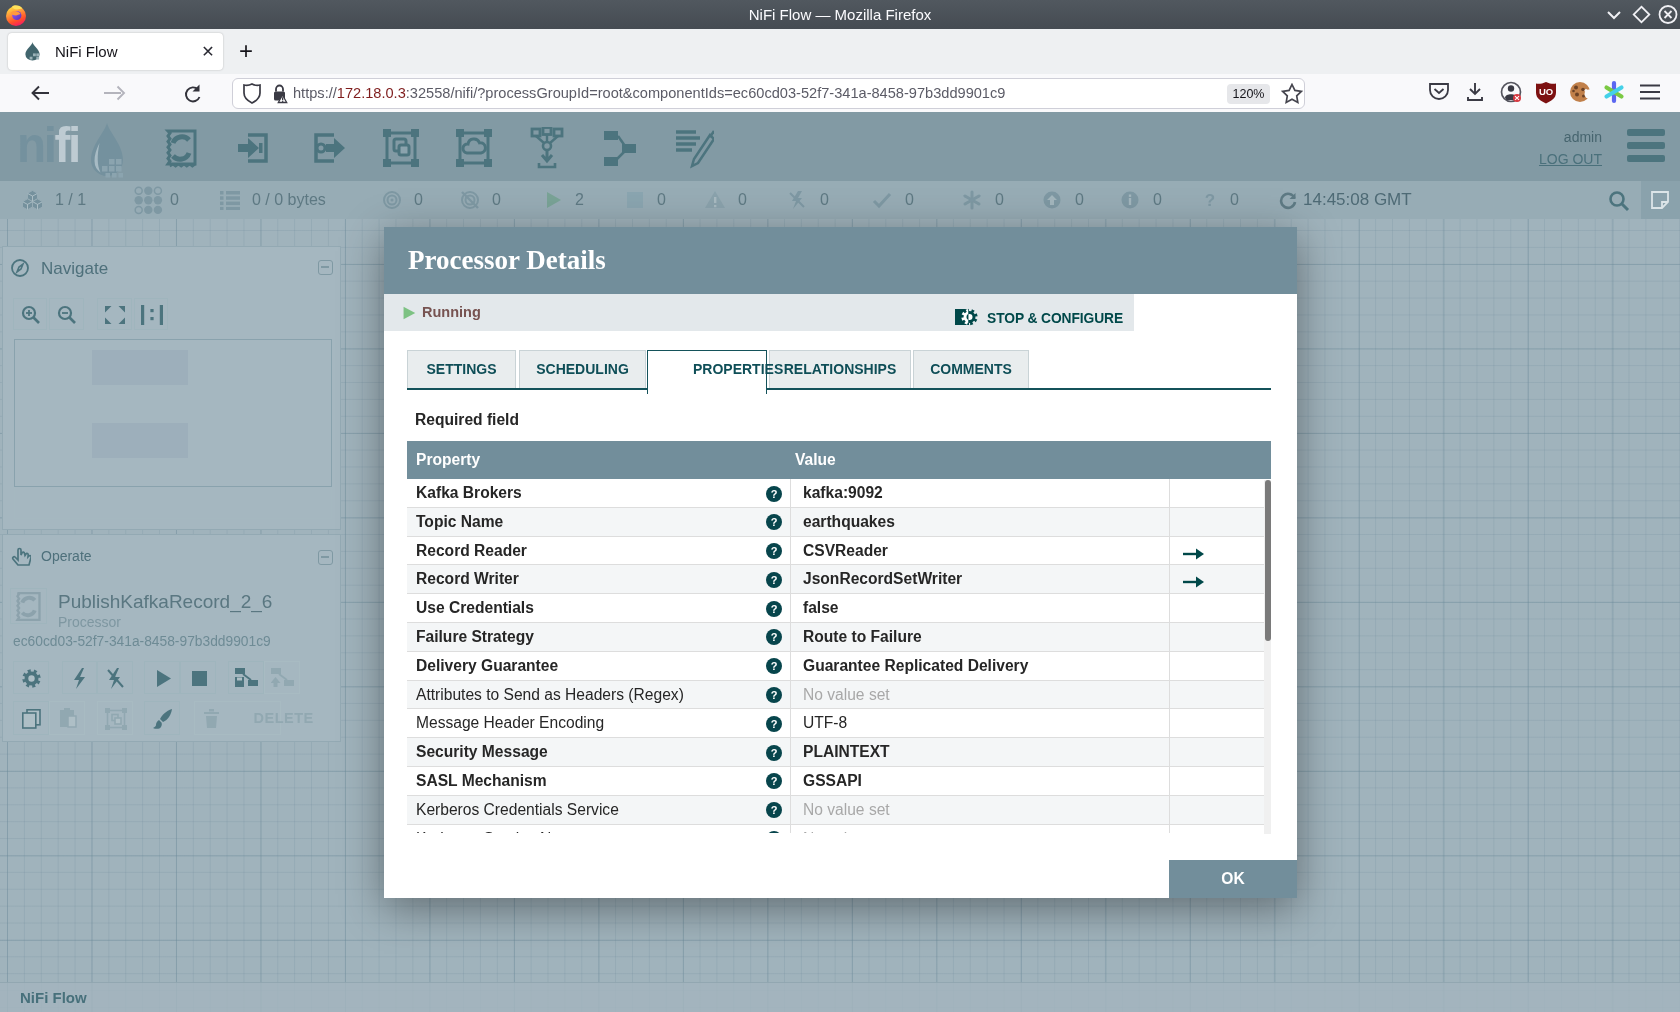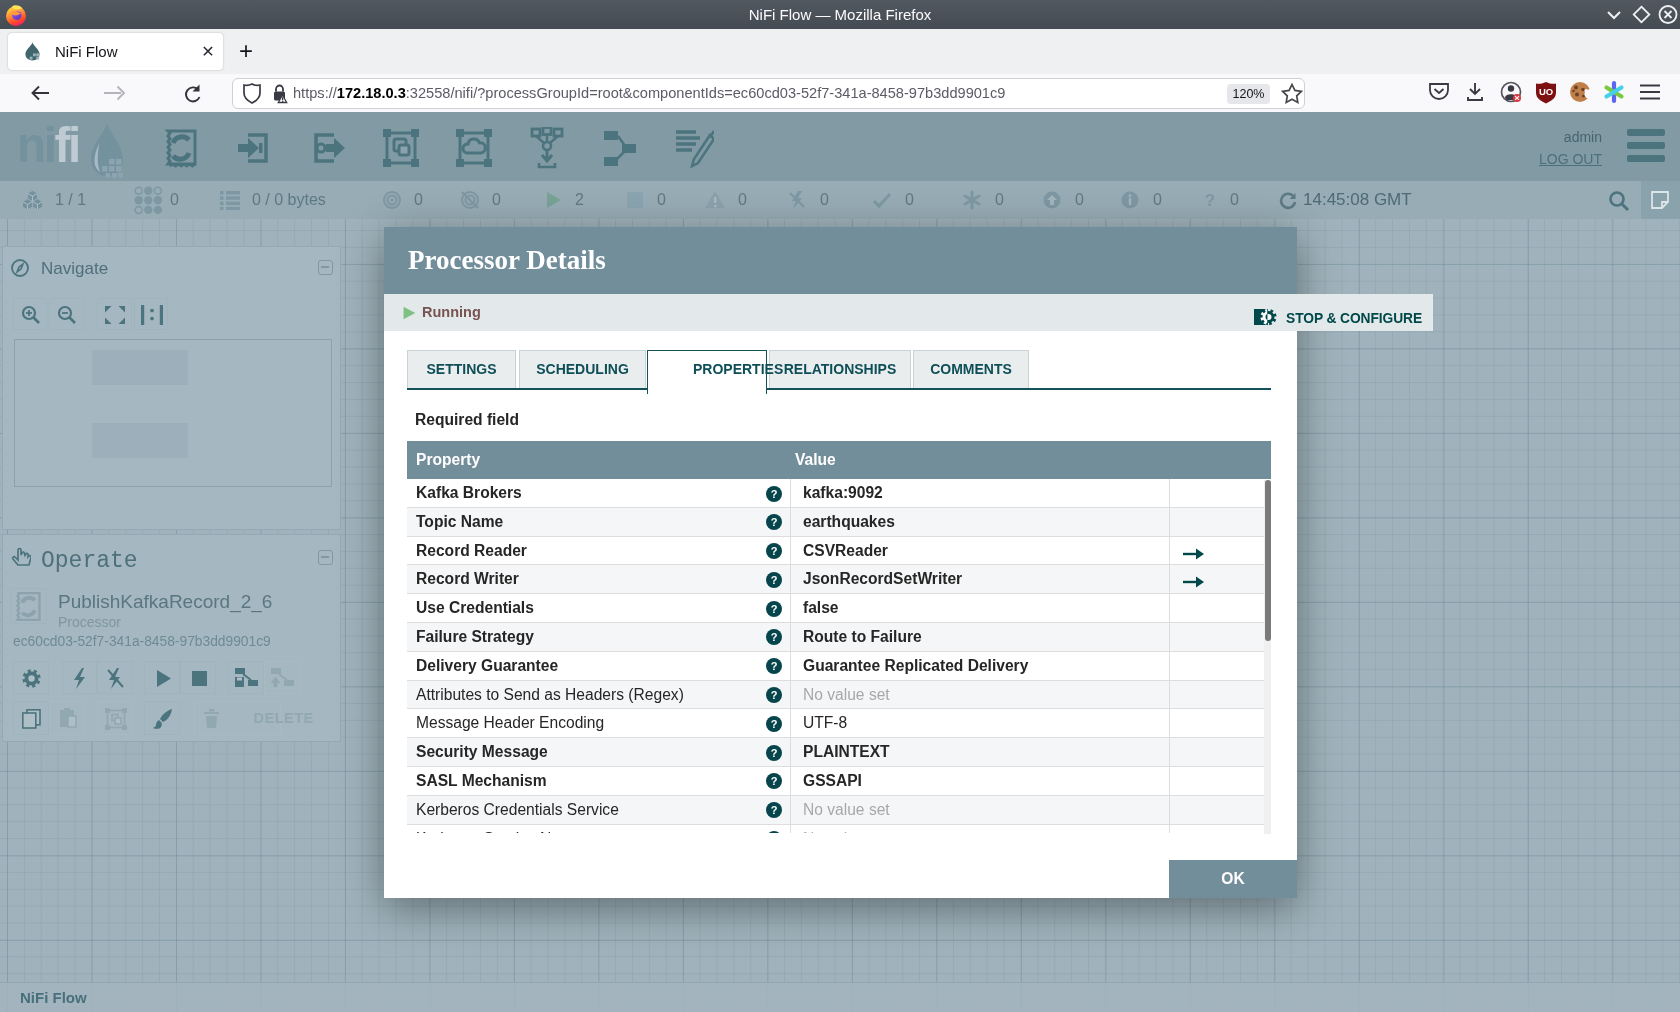--- a/index.html
+++ b/index.html
@@ -11,21 +11,21 @@
 #titlebar { left:0; top:0; width:1680px; height:29px; background:linear-gradient(#51585F,#454B52); }
 #titletext { width:100%; text-align:center; color:#FBFBFE; font-size:15px; line-height:29px; }
 #tabstrip { left:0; top:29px; width:1680px; height:45px; background:#EEF0F2; }
 #tab { left:8px; top:4px; width:215px; height:37px; background:#FFFFFF; border-radius:4px; box-shadow:0 0 2px rgba(0,0,0,0.25); }
 #tabtitle { left:47px; top:0; line-height:37px; font-size:15px; color:#15141A; }
 #tabclose { left:190px; top:9px; width:20px; height:20px; color:#2A2A33; font-size:16px; font-weight:normal; text-align:center; line-height:20px; }
 #newtab { left:234px; top:11px; width:24px; height:24px; color:#15141A; font-size:24px; line-height:22px; text-align:center; font-weight:400; }
 #urlrow { left:0; top:74px; width:1680px; height:38px; background:#F9F9FB; }
 #urlbox { left:232px; top:4px; width:1073px; height:31px; background:#FFFFFF; border:1px solid #CFCFD8; border-radius:6px; }
 #urltext { left:60px; top:0; line-height:29px; font-size:14.6px; color:#5B5B66; white-space:nowrap; }
-#urltext b { color:#000000; font-weight:bold; }
+#urltext b { color:#7f1d1d; font-weight:normal; }
 #zoombadge { left:994px; top:5px; width:43px; height:20px; background:#E6E7EA; border-radius:4px; color:#15141A; font-size:12.5px; text-align:center; line-height:20px; }
 
 #nfheader { left:0; top:112px; width:1680px; height:69px; background:#829AA4; }
 #nflogo { left:17px; top:9px; font-size:50px; font-weight:bold; letter-spacing:-2.5px; color:#74919E; line-height:48px; transform:scaleX(0.95); transform-origin:left;}
 #nflogo .fi { color:#BECBD2; }
 #admin { right:78px; top:17px; font-size:14px; color:#47656F; text-align:right; }
 #logout { right:78px; top:39px; font-size:14px; color:#4A707B; text-decoration:underline; text-align:right; }
 
 #nfstatus { left:0; top:181px; width:1680px; height:38px; background:#97ACB5; }
 .stxt { font-size:16px; color:#5E7983; line-height:38px; position:absolute; top:0; }
@@ -38,21 +38,21 @@
 
 .panel { background:#A5B7C0; border:1px solid #93A9B3; }
 #navigate { left:2px; top:246px; width:339px; height:284px; }
 #operate { left:2px; top:534px; width:339px; height:208px; }
 .collapse { position:absolute; width:15px; height:15px; border:1.5px solid #7F99A3; border-radius:3px; color:#7F99A3; }
 .collapse::after { content:""; position:absolute; left:2px; top:5px; width:8px; height:2px; background:#7F99A3; }
 
 #modal { left:384px; top:227px; width:913px; height:671px; background:#FFFFFF; box-shadow:0 10px 40px rgba(0,0,0,0.4); }
 #mheader { left:0; top:0; width:913px; height:67px; background:#728E9B; }
 #mtitle { left:24px; top:18px; font-family:"Liberation Serif", serif; font-size:27px; font-weight:bold; color:#FFFFFF; }
-#mstatus { left:0; top:67px; width:1049px; height:37px; background:#E3E8EB; }
+#mstatus { left:0; top:67px; width:750px; height:37px; background:#E3E8EB; }
 #running { left:38px; top:10px; font-size:14.5px; font-weight:bold; color:#775351; }
 #stopcfg { right:11px; top:9px; font-size:13.8px; font-weight:bold; color:#004849; letter-spacing:-0.1px;}
 
 .tab { position:absolute; top:123px; height:39px; background:#E9EDEE; border:1px solid #C9D3D6; color:#0E4E57; font-size:14px; font-weight:bold; text-align:center; line-height:37px; }
 #tabline { left:23px; top:161px; width:864px; height:1.5px; background:#14525A; }
 .tabactive { background:#FFFFFF !important; border:1.5px solid #14525A !important; border-bottom:none !important; height:44px !important; z-index:5;padding-left:45px; }
 #reqfield { left:31px; top:184px; font-size:15.6px; font-weight:bold; color:#262626; }
 
 #ptable { left:23px; top:214px; width:864px; height:392px; overflow:hidden; }
 #phead { width:864px; height:38px; background:#728E9B; color:#FFFFFF; font-weight:bold; font-size:15.6px; }
@@ -347,21 +347,21 @@
 <div style="position:absolute;left:77px;top:10px;width:96px;height:34.5px;background:#9DAFBB;"></div>
 <div style="position:absolute;left:77px;top:83px;width:96px;height:34.5px;background:#9DAFBB;"></div>
 </div>
     <div style="position:absolute;left:10.9px;top:240px;width:318px;height:32px;border:1px solid #A5B8C0;border-top:none;"></div>
   </div>
 
 <div class="abs panel" id="operate">
     <svg width="20" height="21" viewBox="0 0 20 21" style="position:absolute;left:8px;top:11px;">
       <path d="M7 19 l-5-6 c-1-1.5 1-3 2-2 l3 3 V4 c0-2 3-2 3 0 v5 l1-2 c0.5-1.5 2.5-1 2.5 0.5 l0.5 2 1-1.5 c0.8-1.2 2.3-0.3 2.2 1 l-0.2 2 1-1 c1-1 2.5 0 2 1.5 L18 19 Z" fill="none" stroke="#4C747E" stroke-width="1.7"></path>
     </svg>
-    <span style="position:absolute;left:38px;top:13px;font-size:23px;color:#4E707B;font-family:Liberation Mono, monospace;">Operate</span>
+    <span style="position:absolute;left:38px;top:13px;font-size:14px;color:#4E707B;">Operate</span>
     <span class="collapse" style="left:315px;top:15px;"></span>
     <div style="position:absolute;left:6.6px;top:52.8px;width:37px;height:36px;border:1px solid #9FB5BD;">
 <svg width="33" height="33" viewBox="0 0 40 42" style="position:absolute;left:1px;top:1px;">
 <path d="M6 4 h28 v34 h-28 l2-3 -2-3 2-3 -2-3 2-3 -2-3 2-3 -2-3 2-3 -2-3 2-3 Z" fill="none" stroke="#8CA2AC" stroke-width="3"></path>
 <path d="M12 16 a9.5 9.5 0 0 1 16-3" fill="none" stroke="#8CA2AC" stroke-width="5"></path>
 <path d="M28 26 a9.5 9.5 0 0 1 -16 3" fill="none" stroke="#8CA2AC" stroke-width="5"></path>
       </svg>
     </div>
     <span style="position:absolute;left:55px;top:56px;font-size:19px;color:#5A7781;">PublishKafkaRecord_2_6</span>
     <span style="position:absolute;left:55px;top:79px;font-size:14px;color:#7E97A1;">Processor</span>

